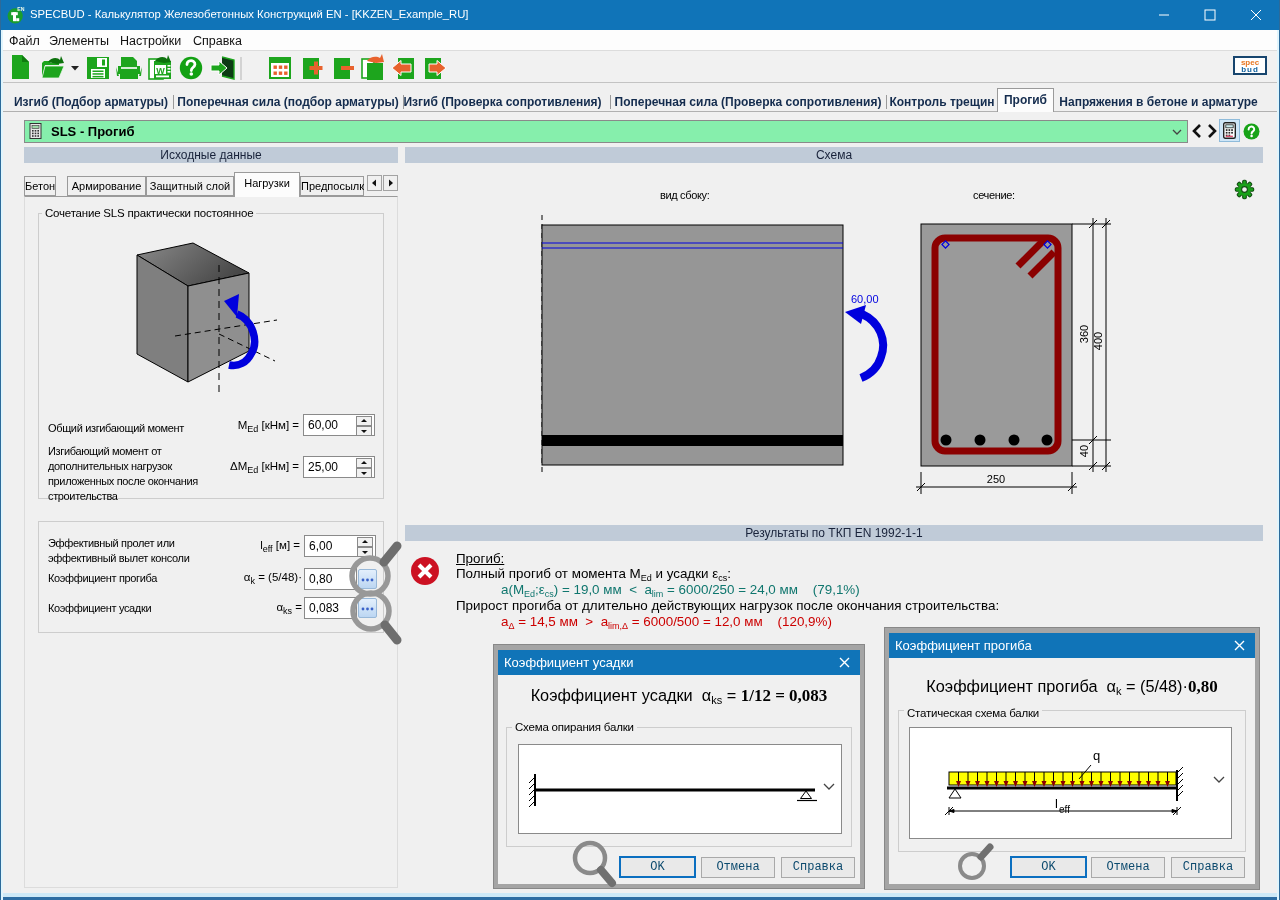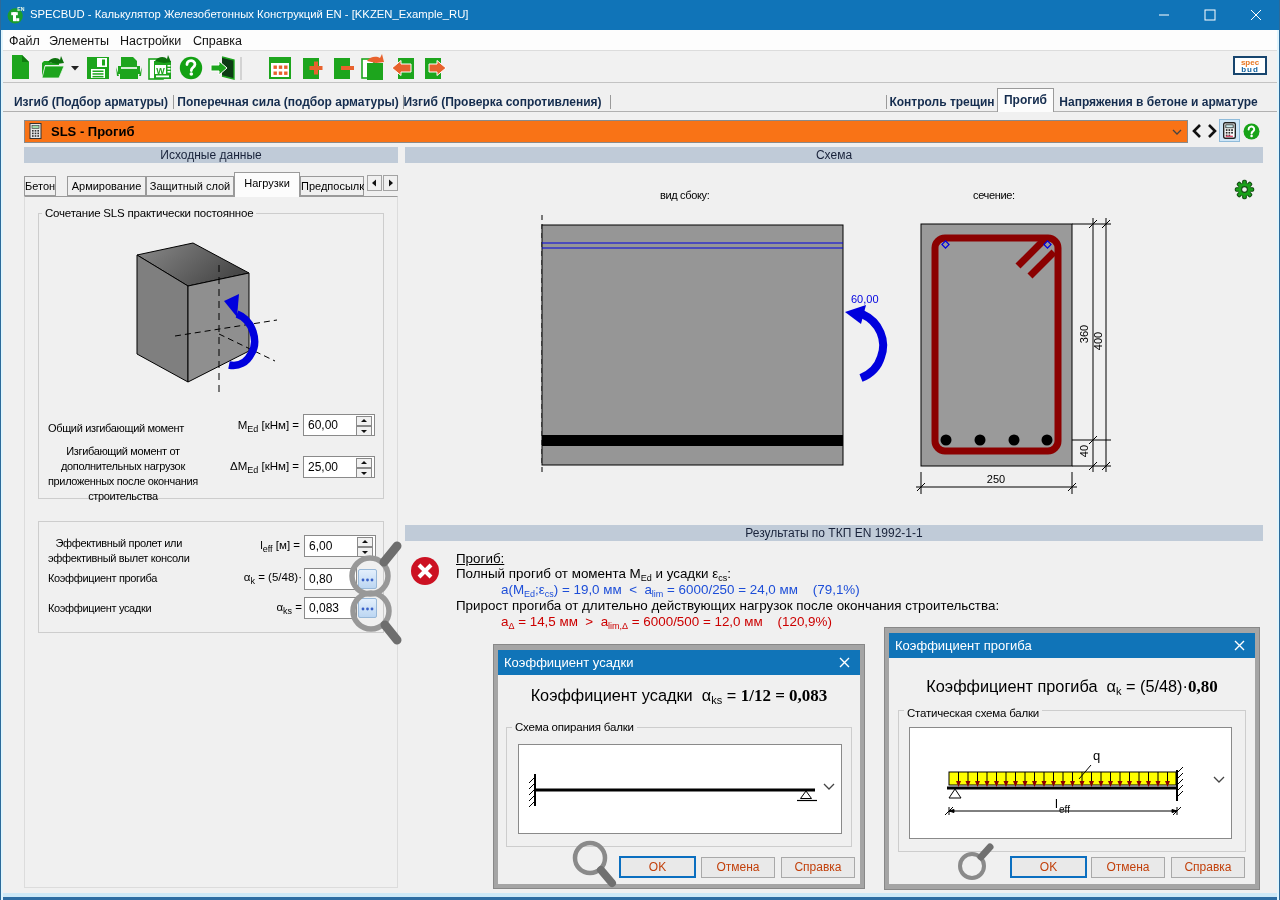--- a/index.html
+++ b/index.html
@@ -19,39 +19,39 @@
 
 #toolbar { position:absolute; left:0; top:50px; width:1278px; height:33px; background:#f1f1f1; border-top:1px solid #dcdcdc; border-bottom:1px solid #c3c3c3; }
 
 #tabstrip { position:absolute; left:0; top:84px; width:1278px; height:36px; background:#f0f0f0; }
 .mtab { position:absolute; top:8px; height:20px; font-size:12px; font-weight:bold; color:#142c4e; text-align:center; line-height:20px; white-space:nowrap; }
 .mtabsep { position:absolute; top:11px; height:14px; width:1px; background:#9a9a9a; }
 #mtabline { position:absolute; top:27px; left:0; width:1278px; height:1px; background:#b0b0b0; }
 #mtabactive { position:absolute; top:4px; left:996px; width:57px; height:24px; background:#fcfcfc; border:1px solid #9a9a9a; border-bottom:none; font-size:12px; font-weight:bold; color:#142c4e; text-align:center; line-height:22px; }
 
 #comborow { position:absolute; left:0; top:120px; width:1278px; height:24px; }
-#combo { position:absolute; left:23px; top:0; width:1164px; height:23px; background:#f97316; border:1px solid #8a8a8a; }
+#combo { position:absolute; left:23px; top:0; width:1164px; height:23px; background:#86efac; border:1px solid #8a8a8a; }
 #combotext { position:absolute; left:26px; top:3px; font-size:13px; font-weight:bold; color:#000; }
 
 .phead { position:absolute; height:16px; background:#c0cbd8; color:#18223a; font-size:12px; text-align:center; line-height:16px; }
 #leftpanel { position:absolute; left:23px; top:168px; width:374px; height:720px; }
 .subtab { position:absolute; top:8px; height:20px; border:1px solid #9a9a9a; background:#f0f0f0; font-size:11px; color:#000; text-align:center; line-height:18px; }
 #tabpage { position:absolute; left:0; top:28px; width:374px; height:692px; background:#f0f0f0; border:1px solid #dcdcdc; border-top:1px solid #9a9a9a; }
 .grp { position:absolute; border:1px solid #cdcdcd; }
 .grplabel { position:absolute; background:#f0f0f0; font-size:11.5px; letter-spacing:-0.2px; color:#000; padding:0 3px; white-space:nowrap; }
-.lbl { position:absolute; font-size:11px; letter-spacing:-0.35px; line-height:15px; color:#000; white-space:nowrap;text-align:center; }
+.lbl { position:absolute; font-size:11px; letter-spacing:-0.35px; line-height:15px; color:#000; white-space:nowrap; }
 .rlbl { position:absolute; font-size:11.5px; color:#000; white-space:nowrap; text-align:right; }
 .spin { position:absolute; width:72px; height:22px; background:#fff; border:1px solid #8a8a8a; font-size:12px; }
 .spin .val { position:absolute; left:4px; top:3px; }
 .spin .btns { position:absolute; right:1px; top:1px; width:17px; height:20px; }
 .dots { position:absolute; width:19px; height:20px; background:linear-gradient(#e3effc,#bcd6f2); border:1px solid #98b8d8; border-radius:2px; }
 .restext { position:absolute; font-size:13.4px; white-space:nowrap; }
 sub { font-size:9px; vertical-align:-3px; }
 .dlgtitle { position:absolute; background:#1074b8; color:#fff; font-size:13px; }
-.dlgbtn { position:absolute; height:21px; background:#e9e9e9; border:1px solid #a9a9a9; font-size:12px; text-align:center; line-height:19px; color:#c2410c; }
+.dlgbtn { position:absolute; height:21px; background:#e9e9e9; border:1px solid #a9a9a9; font-size:12px; text-align:center; line-height:19px; color:#0c4a6e;font-family:Liberation Mono, monospace; }
 .navy { color:#000000; }
 </style>
 </head>
 <body>
 <div id="win">
 
 <div id="edgeL"></div>
     <div id="edgeR"></div>
 <div id="titlebar">
   <svg class="abs" style="left:8px;top:6px" width="18" height="18" viewBox="0 0 18 18">
@@ -162,20 +162,21 @@
 </div>
 
 <div id="tabstrip">
   <div id="mtabline"></div>
   <div class="mtab" style="left:10px;width:160px">Изгиб (Подбор арматуры)</div>
   <div class="mtabsep" style="left:172px"></div>
   <div class="mtab" style="left:174px;width:226px">Поперечная сила (подбор арматуры)</div>
   <div class="mtabsep" style="left:402px"></div>
   <div class="mtab" style="left:400px;width:203px">Изгиб (Проверка сопротивления)</div>
   <div class="mtabsep" style="left:609px"></div>
+  <div class="mtab" style="left:611px;width:272px">Поперечная сила (Проверка сопротивления)</div>
   <div class="mtabsep" style="left:885px"></div>
   <div class="mtab" style="left:887px;width:108px">Контроль трещин</div>
   <div class="mtab" style="left:1055px;width:205px">Напряжения в бетоне и арматуре</div>
   <div id="mtabactive">Прогиб</div>
 </div>
 
 <div id="comborow">
   <div id="combo">
     <svg class="abs" style="left:4px;top:2px" width="14" height="17" viewBox="0 0 14 17">
       <rect x="1" y="0.5" width="11" height="15" fill="#e8e8e8" stroke="#333" stroke-width="1"></rect>
@@ -405,21 +406,21 @@
   <text x="90" y="273" font-size="11" text-anchor="middle">250</text>
 </svg>
 
 <div class="phead" style="left:404px;top:525px;width:858px">Результаты по ТКП EN 1992-1-1</div>
 <svg class="abs" style="left:409px;top:556px" width="30" height="30" viewBox="0 0 30 30">
   <circle cx="15" cy="15" r="14" fill="#cc1122"></circle>
   <path d="M9 9 L21 21 M21 9 L9 21" stroke="#fff" stroke-width="4"></path>
 </svg>
 <div class="restext" style="left:455px;top:551px;text-decoration:underline">Прогиб:</div>
 <div class="restext" style="left:455px;top:566px">Полный прогиб от момента M<sub>Ed</sub> и усадки ε<sub>cs</sub>:</div>
-<div class="restext" style="left:500px;top:582px;color:#1d4ed8">a(M<sub>Ed</sub>;ε<sub>cs</sub>) = 19,0 мм&nbsp; &lt; &nbsp;a<sub>lim</sub> = 6000/250 = 24,0 мм&nbsp;&nbsp;&nbsp;&nbsp;(79,1%)</div>
+<div class="restext" style="left:500px;top:582px;color:#0f766e">a(M<sub>Ed</sub>;ε<sub>cs</sub>) = 19,0 мм&nbsp; &lt; &nbsp;a<sub>lim</sub> = 6000/250 = 24,0 мм&nbsp;&nbsp;&nbsp;&nbsp;(79,1%)</div>
 <div class="restext" style="left:455px;top:598px">Прирост прогиба от длительно действующих нагрузок после окончания строительства:</div>
 <div class="restext" style="left:500px;top:614px;color:#cc0000">a<sub>Δ</sub> = 14,5 мм&nbsp; &gt; &nbsp;a<sub>lim,Δ</sub> = 6000/500 = 12,0 мм&nbsp;&nbsp;&nbsp;&nbsp;(120,9%)</div>
 
 <div class="abs" style="left:492px;top:644px;width:372px;height:245px;background:#a5a5a5;border:1px solid #888"></div>
 <div class="abs" style="left:497px;top:650px;width:362px;height:234px;background:#f0f0f0"></div>
 <div class="dlgtitle" style="left:497px;top:650px;width:362px;height:25px">
   <span class="abs" style="left:6px;top:5px">Коэффициент усадки</span>
   <svg class="abs" style="right:10px;top:7px" width="11" height="11">
         <path d="M1 1 L10 10 M10 1 L1 10" stroke="#fff" stroke-width="1.4"></path>
       </svg>

